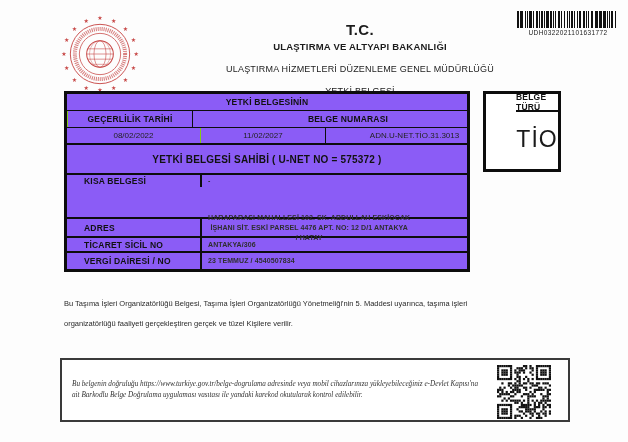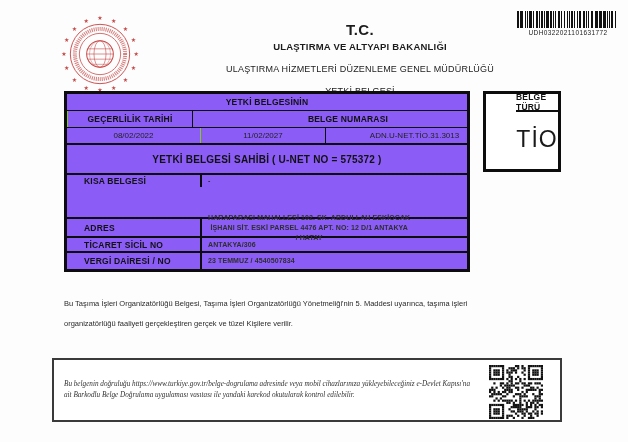--- a/index.html
+++ b/index.html
@@ -37,21 +37,21 @@
               font-size:7px; font-weight:bold; color:#2e2e2e; white-space:pre-line; line-height:10px; letter-spacing:.1px;}
   .r-ticari{ height:40px; } .r-kisa{ height:14px; } .r-adres{ height:19px;margin-top:30px; } .r-sicil{ height:15px; } .r-vergi{ height:18px; }
   
   .btbox{ position:absolute; left:483px; top:91px; width:78px; height:81px; border:3px solid #0d0d0d; background:#fff;padding-left:30px; }
   .btbox .bthead{ height:18px; border-bottom:2px solid #0d0d0d; display:flex; align-items:center; justify-content:center;
                   font-size:8.5px; font-weight:bold; letter-spacing:.2px;}
   .btbox .btval{ height:55px; display:flex; align-items:center; justify-content:center; font-size:23px; letter-spacing:1px; color:#1a1a1a;}
   
   .note{ position:absolute; left:64px; top:294px; width:406px; font-size:7.5px; line-height:20px; color:#2a2a2a; }
   
-  .fbox{ position:absolute; left:52px; top:358px; width:510px; height:64px; border:2px solid #3a3a3a; background:#fff; }
+  .fbox{ position:absolute; left:60px; top:358px; width:510px; height:64px; border:2px solid #3a3a3a; background:#fff; }
   .fbox .ftext{ position:absolute; left:10px; top:0; width:412px; height:100%; display:flex; align-items:center;
                 font-family:"Liberation Serif", serif; font-style:italic; font-size:7.2px; line-height:11px; color:#333; }
   .fbox .qr{ position:absolute; right:17px; top:5px; width:54px; height:54px; }
 </style>
 </head>
 <body>
 
 <div class="screen">
 
   <svg class="emblem" viewBox="0 0 100 100">

